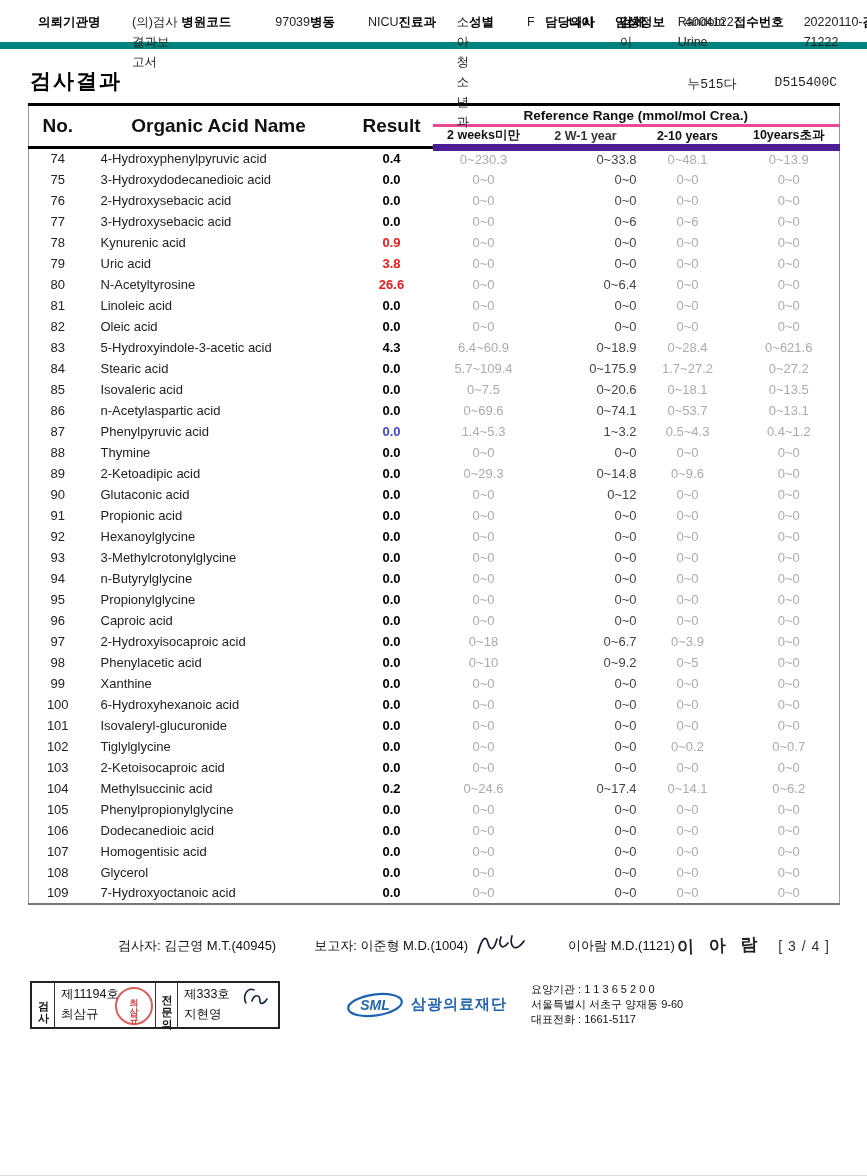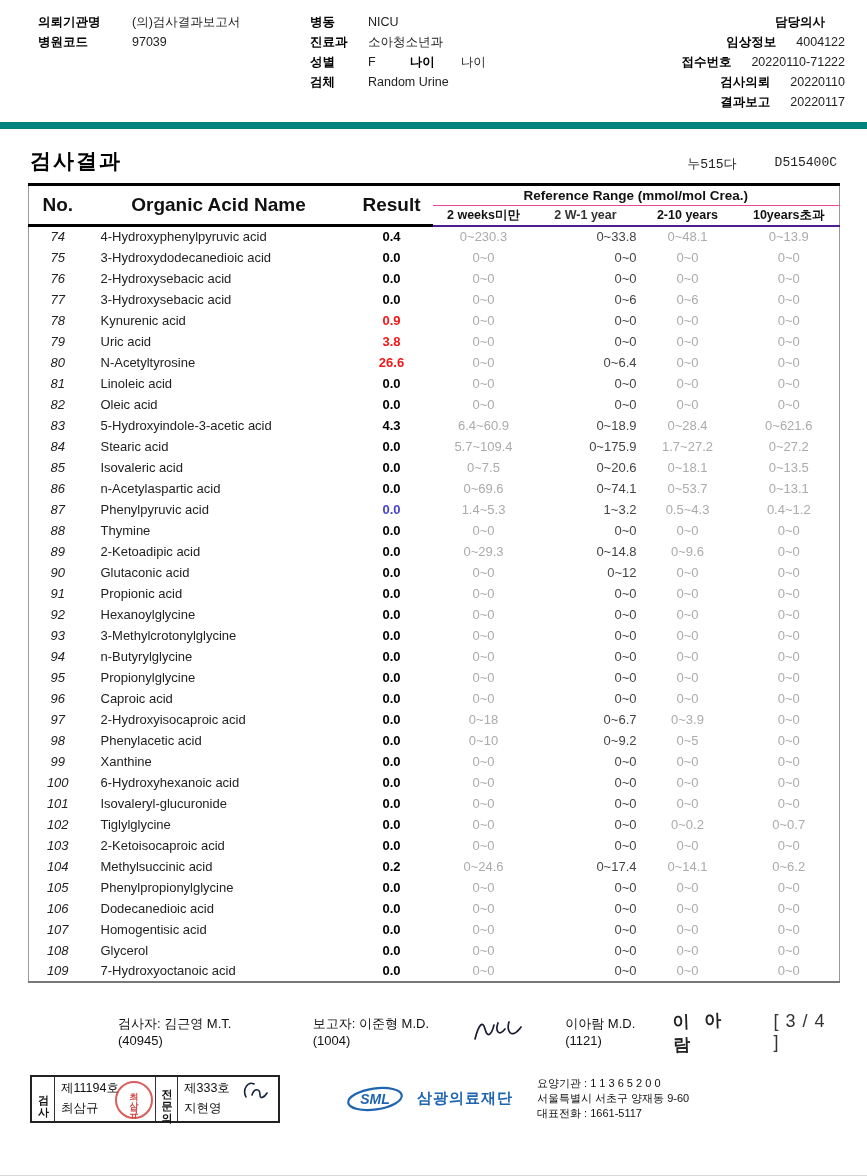--- a/index.html
+++ b/index.html
@@ -18,21 +18,21 @@
   
   .header-bar{
     margin-top:5px; height:40px; background:var(--teal); color:#fff;
     display:flex; align-items:center; justify-content:center;
     font-size:19px; font-weight:bold; letter-spacing:.5px;
   }
   .header-bar .ko{margin-left:8px;}
 
   
   .patient{display:flex; padding:12px 0 6px 0; font-size:12.5px;}
-  .pcol{display:flex; flex-direction:column;}
+  .pcol{display:flex; flex-direction:row;}
   .pcol1{margin-left:38px; width:272px;}
   .pcol2{width:235px;}
   .pcol3{width:300px;align-items:flex-end;}
   .info-row{display:flex; line-height:20px; height:20px; align-items:baseline;}
   .info-label{font-weight:bold; color:#000; flex:none;}
   .pcol1 .info-label{width:94px;}
   .pcol2 .info-label{width:58px;}
   .pcol3 .info-label{width:70px;}
   .info-label2{width:auto !important; margin-left:34px; margin-right:26px;}
   .info-value{color:#222;}
@@ -46,44 +46,44 @@
 
   
   .results-table{
     margin:8px 28px 0 28px; width:811px;
     border-collapse:collapse; table-layout:fixed;
     border-top:3px solid #000; border-bottom:2px solid #777;
     border-left:1px solid #999; border-right:1px solid #999;
   }
   .results-table thead th{font-weight:bold; color:#111; vertical-align:middle;}
   .th-main{font-size:19px;}
-  .th-ref{font-size:13.5px; height:21px; border-bottom:1px solid #ec4899;}
+  .th-ref{font-size:13.5px; height:21px; border-bottom:3px solid #ec4899;}
   .th-age{font-size:12.5px; height:20px; color:var(--ref-gray); font-weight:normal;}
   .th-age.active{color:#333; font-weight:bold;}
-  .results-table thead tr:last-child th{border-bottom:2px solid #4c1d95;}
+  .results-table thead tr:last-child th{border-bottom:7px solid #4c1d95;}
   .results-table thead tr:first-child .th-main{border-bottom:3px solid #000;}
   .results-table tbody td{height:21px; font-size:13px; white-space:nowrap; overflow:hidden;}
-  .c-no{text-align:center; color:#222;font-style:italic;}
+  .c-no{text-align:center; color:#222;}
   .c-name{text-align:left; padding-left:14px; color:#222; font-size:13.5px;}
   .c-result{text-align:center; font-weight:bold; color:#000; font-size:13.5px;}
   .c-ref{text-align:center; color:var(--ref-gray); font-size:12.5px;}
   .c-ref.ref-active{color:var(--ref-dark);text-align:right;}
   .c-result.flag-high{color:var(--c-red);}
   .c-result.flag-low{color:var(--c-blue);}
 
   
   .signoff{display:flex; align-items:center; margin:26px 30px 0 118px; font-size:13px; color:#111;}
   .signoff .sp-a{margin-left:38px;}
   .sig{flex:none;}
   .sig1{margin-left:6px;}
   .handwritten{
     font-size:17px; font-weight:bold; letter-spacing:5px;
     transform:rotate(-2deg); margin-left:2px; color:#222;
   }
-  .pageno{margin-left:16px; font-size:18px; color:#333; letter-spacing:1px;}
+  .pageno{margin-left:16px; font-size:14px; color:#333; letter-spacing:1px;}
 
   
   .bottom{display:flex; align-items:center; margin:20px 0 0 30px;}
   .stamp-box{display:flex; border:2px solid #222; height:48px; background:#fff;}
   .sb-vcell{
     width:23px; display:flex; align-items:center; justify-content:center;
     border-right:1px solid #333; font-weight:bold;
   }
   .v-text{writing-mode:vertical-rl; text-orientation:upright; font-size:11px; letter-spacing:1px;}
   .sb-cell{width:100px; padding:4px 6px 2px 6px; position:relative; font-size:12.5px; color:#111;}
@@ -94,21 +94,21 @@
     position:absolute; right:2px; top:4px; width:38px; height:38px;
     border:2px solid rgba(208,44,44,.85); border-radius:50%;
     display:flex; align-items:center; justify-content:center; opacity:.9;
   }
   .seal span{
     writing-mode:vertical-rl; text-orientation:upright;
     font-size:9px; line-height:10px; color:rgba(200,35,35,.95); font-weight:bold;
   }
   .sig2{position:absolute; right:4px; top:2px;}
 
-  .logo-group{display:flex; align-items:center; margin-left:66px; gap:13px;}
+  .logo-group{display:flex; align-items:center; margin-left:66px; gap:7px;}
   .org-name{color:#1F64B0; font-weight:bold; font-size:15px; letter-spacing:1px;}
   .org-info{margin-left:24px; font-size:11px; line-height:15px; color:#111;}
 </style>
 </head>
 <body>
 
 <div class="page">
 
 
   <div class="patient">

